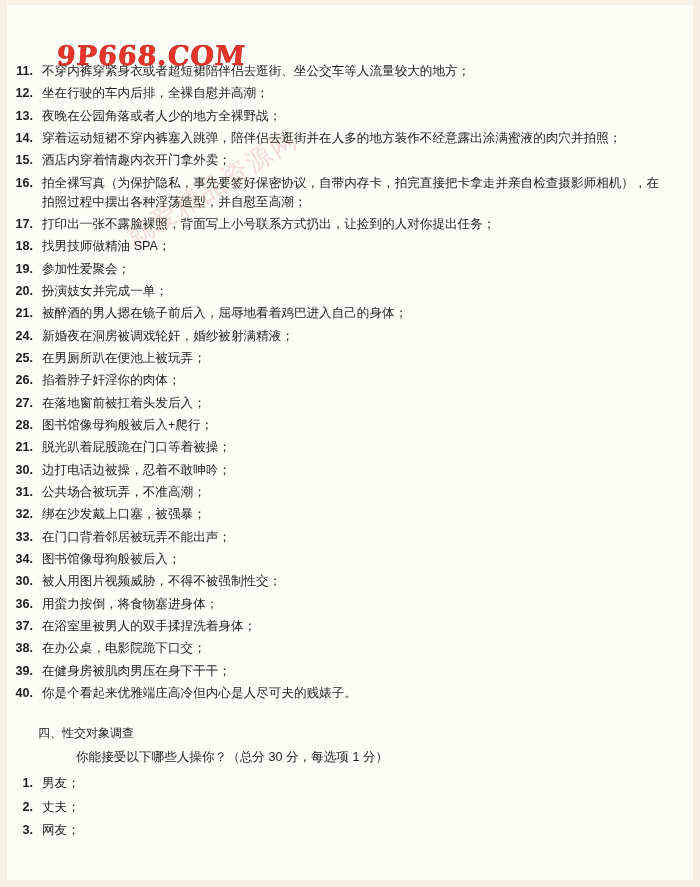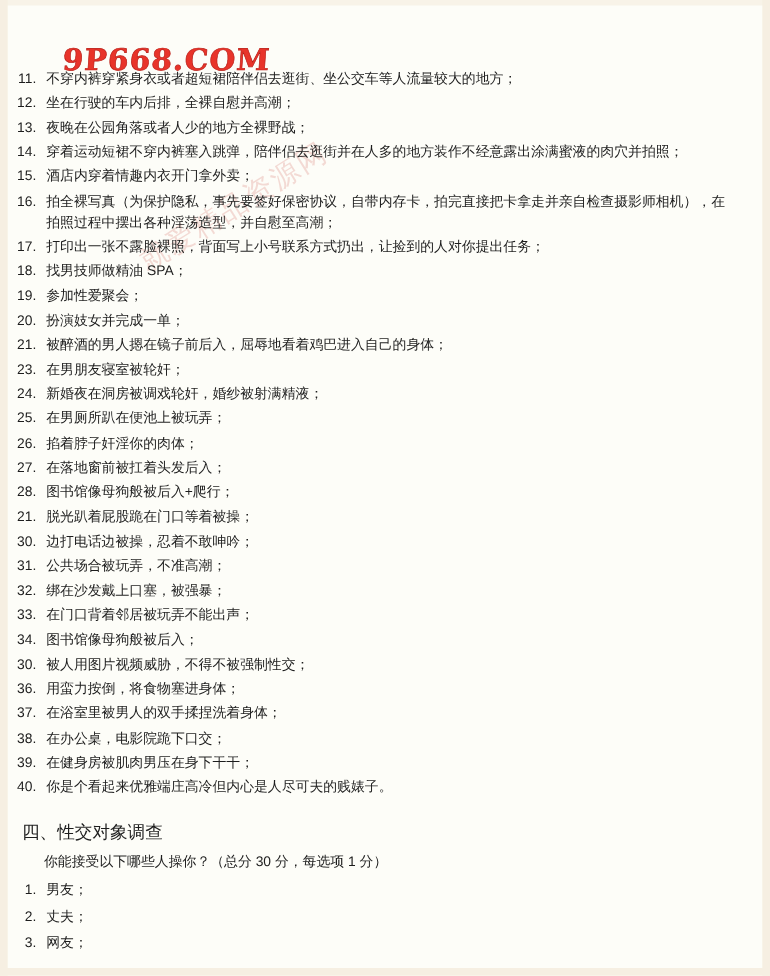--- a/index.html
+++ b/index.html
@@ -97,39 +97,40 @@
     margin-bottom: 3.2px;
   }
   .item .num {
     width: 42px;
     min-width: 42px;
     text-align: right;
     padding-right: 9px;
     box-sizing: border-box;
     font-family: "Liberation Sans", sans-serif;
     color: #1d1d1d;
+    font-weight: bold;
   }
   .item .txt {
     flex: 1;
     padding-right: 36px;
   }
 
   .section {
     margin-top: 22px;
   }
   .section-title {
-    font-size: 16px;
-    color: #1d1d1d;
-    padding-left: 20px;
+    font-size: 12px;
+    color: #1d1d1d;
+    padding-left: 38px;
     margin-bottom: 7px;
   }
   .section-sub {
     font-size: 12.6px;
     color: #1d1d1d;
-    padding-left: 40px;
+    padding-left: 76px;
     margin-bottom: 8px;
   }
   .tail-list .item {
     margin-bottom: 4.5px;
   }
 </style>
 </head>
 <body>
 
 <div class="page">
@@ -179,24 +180,20 @@
           <span class="num">19.</span>
           <span class="txt">参加性爱聚会；</span>
         </li>
         <li class="item">
           <span class="num">20.</span>
           <span class="txt">扮演妓女并完成一单；</span>
         </li>
         <li class="item">
           <span class="num">21.</span>
           <span class="txt">被醉酒的男人摁在镜子前后入，屈辱地看着鸡巴进入自己的身体；</span>
-        </li>
-        <li class="item">
-          <span class="num">23.</span>
-          <span class="txt">在男朋友寝室被轮奸；</span>
         </li>
         <li class="item">
           <span class="num">24.</span>
           <span class="txt">新婚夜在洞房被调戏轮奸，婚纱被射满精液；</span>
         </li>
         <li class="item">
           <span class="num">25.</span>
           <span class="txt">在男厕所趴在便池上被玩弄；</span>
         </li>
         <li class="item">

